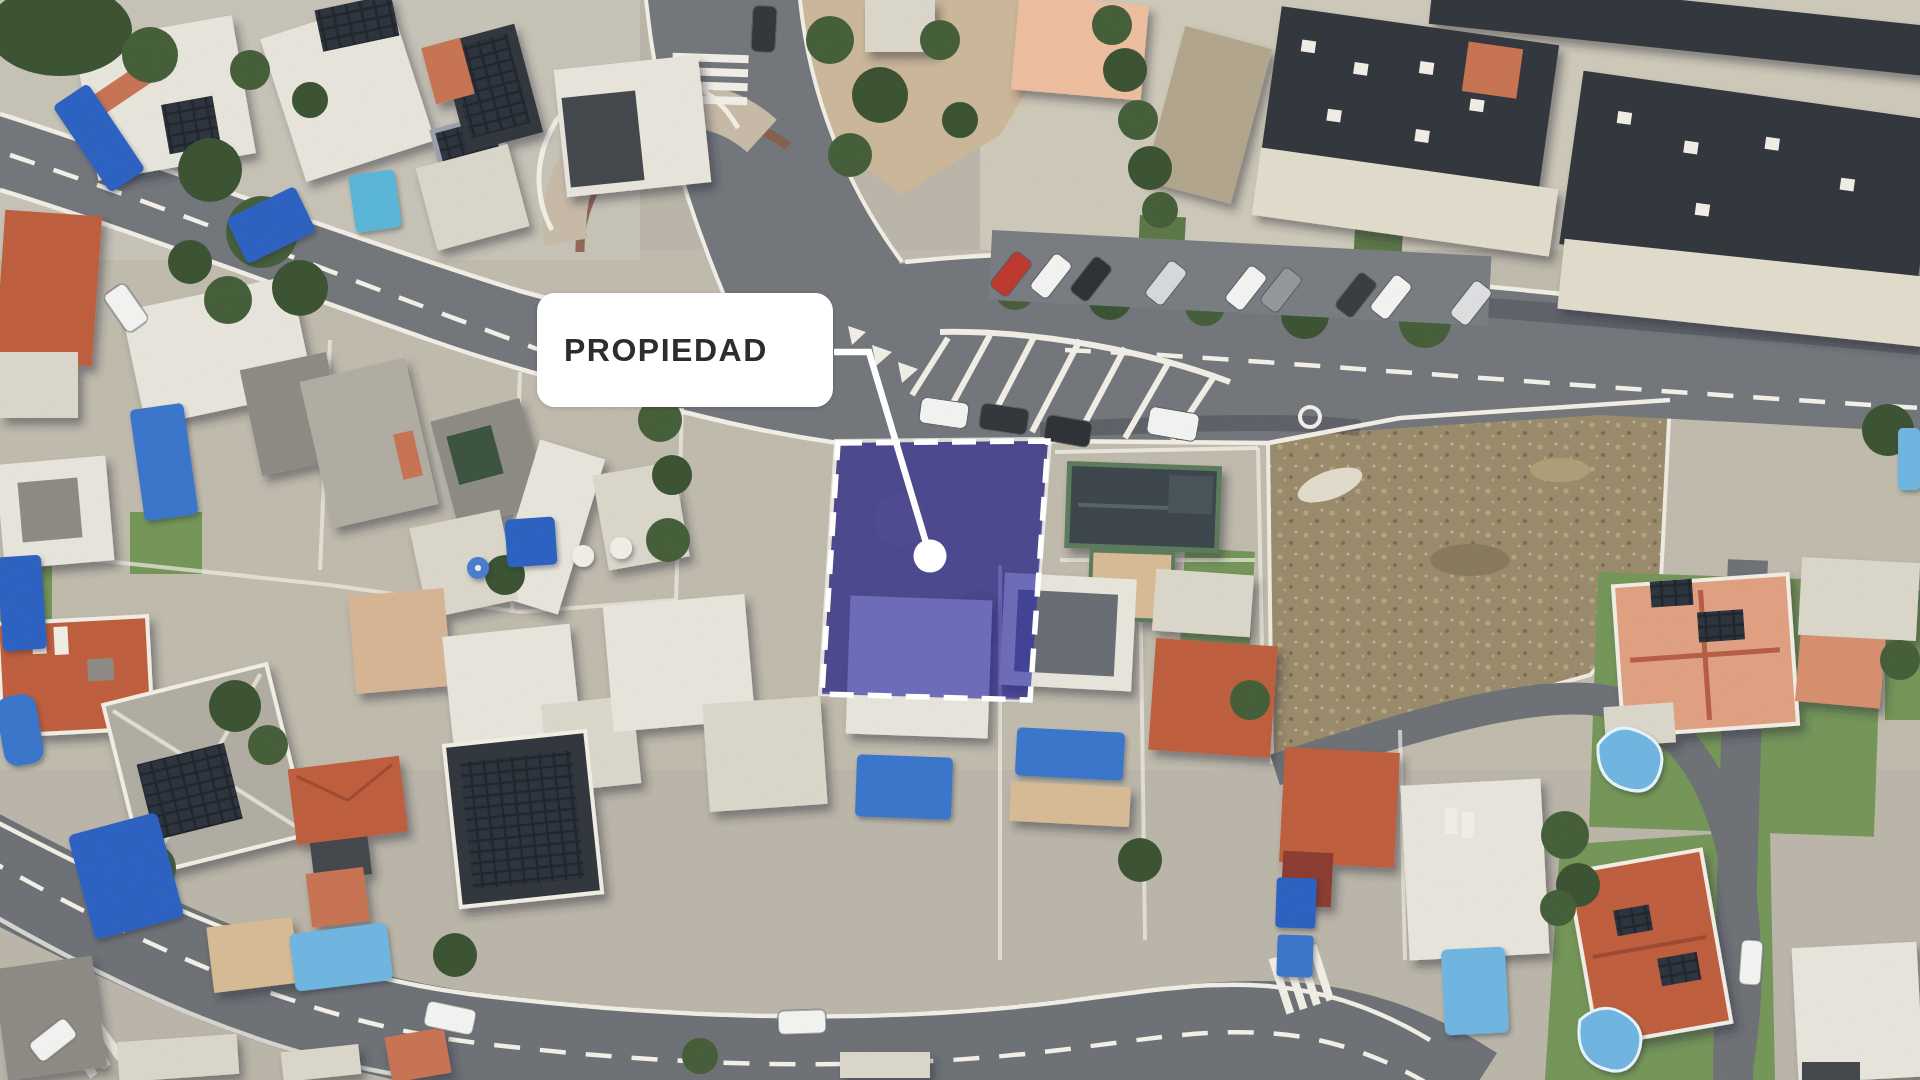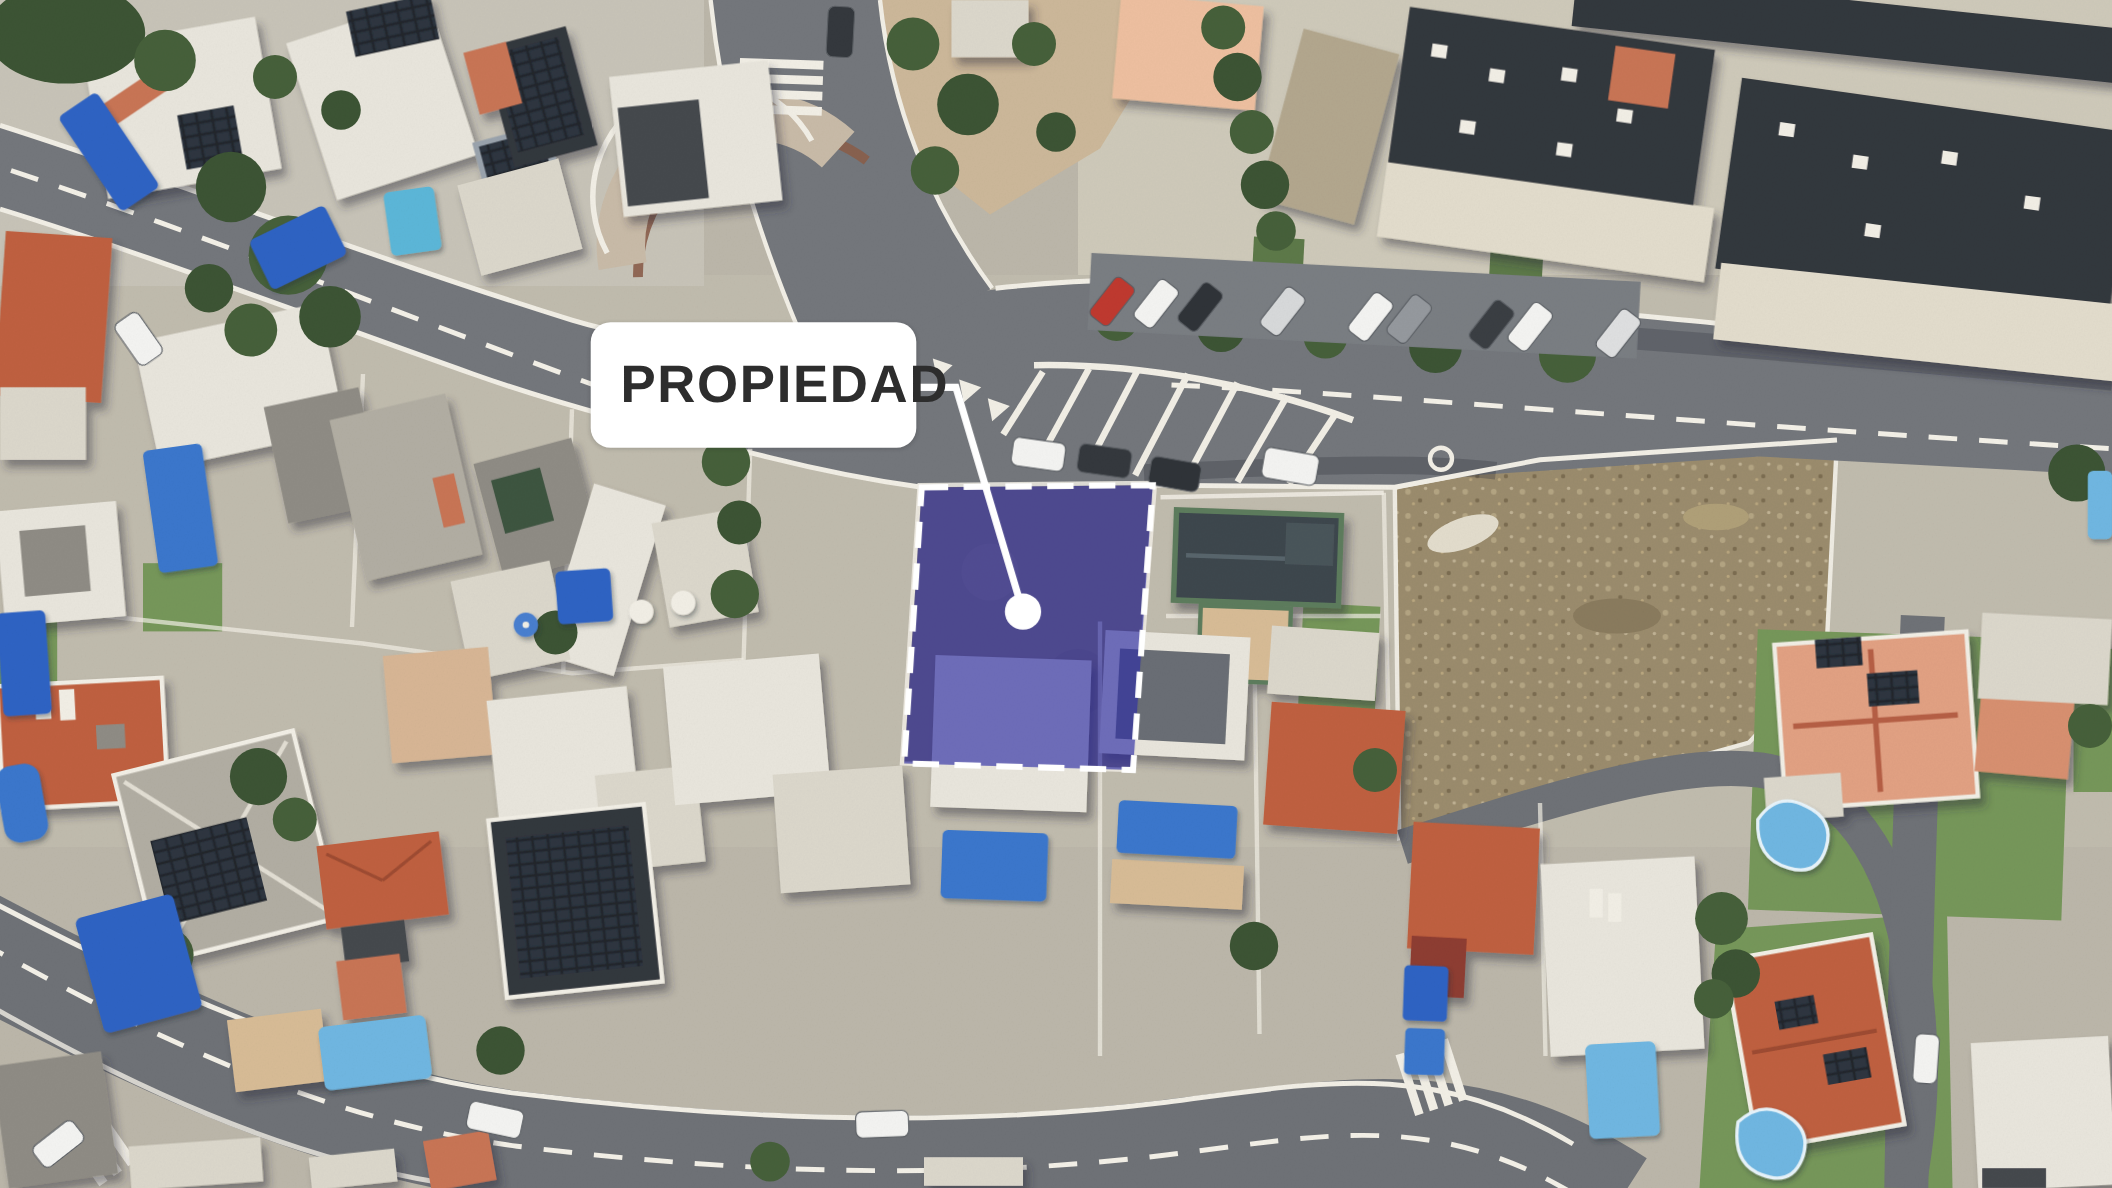--- a/index.html
+++ b/index.html
@@ -20,21 +20,21 @@
   .car{stroke:#5c6065;stroke-width:1}
   
   #prop-poly{fill:var(--highlight-fill,#2e2ea6);fill-opacity:.66;
              stroke:var(--highlight-stroke,#fff);stroke-width:5.5;stroke-dasharray:24 14;}
   #leader{fill:none;stroke:var(--connector,#fff);stroke-width:6.5;}
   #marker{fill:var(--connector,#fff);}
   .callout{position:absolute;left:537px;top:293px;width:296px;height:114px;
            background:var(--label-bg,#fff);border-radius:18px;
            display:flex;flex-direction:column;justify-content:center;
            padding-left:27px;box-sizing:border-box;
-           color:var(--label-text,#2d2d2d);font-size:48px;line-height:40px;
+           color:var(--label-text,#2d2d2d);font-size:32px;line-height:40px;
            font-weight:700;letter-spacing:1.5px;
            box-shadow:0 1px 4px rgba(20,20,30,.18);}
 </style>
 </head>
 <body>
 
 <div class="stage">
 <svg class="map" viewBox="0 0 1920 1080">
   <defs>
     <pattern id="pv" width="14" height="11" patternUnits="userSpaceOnUse">

